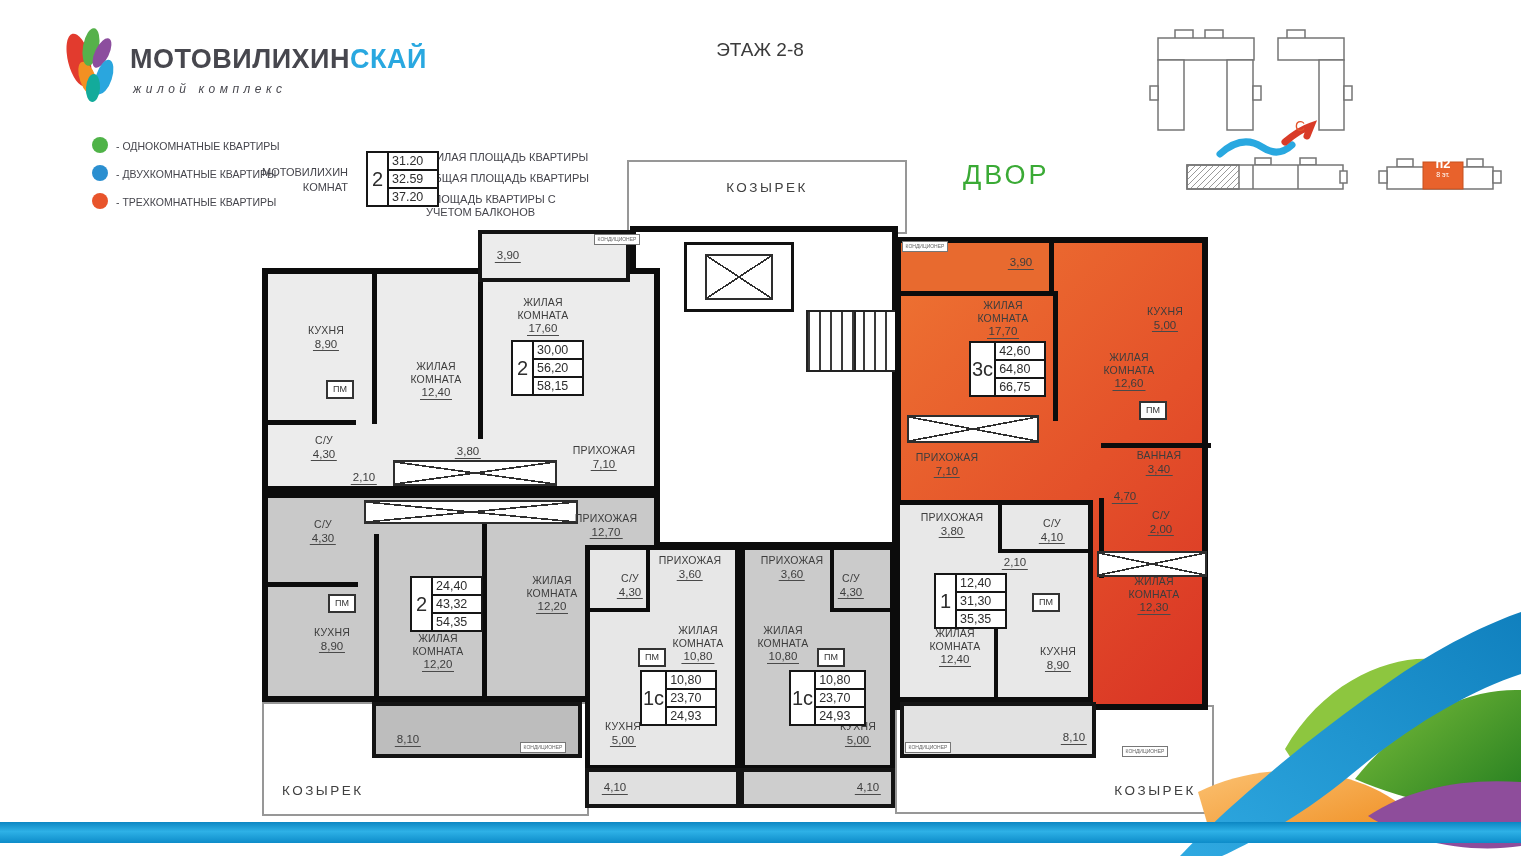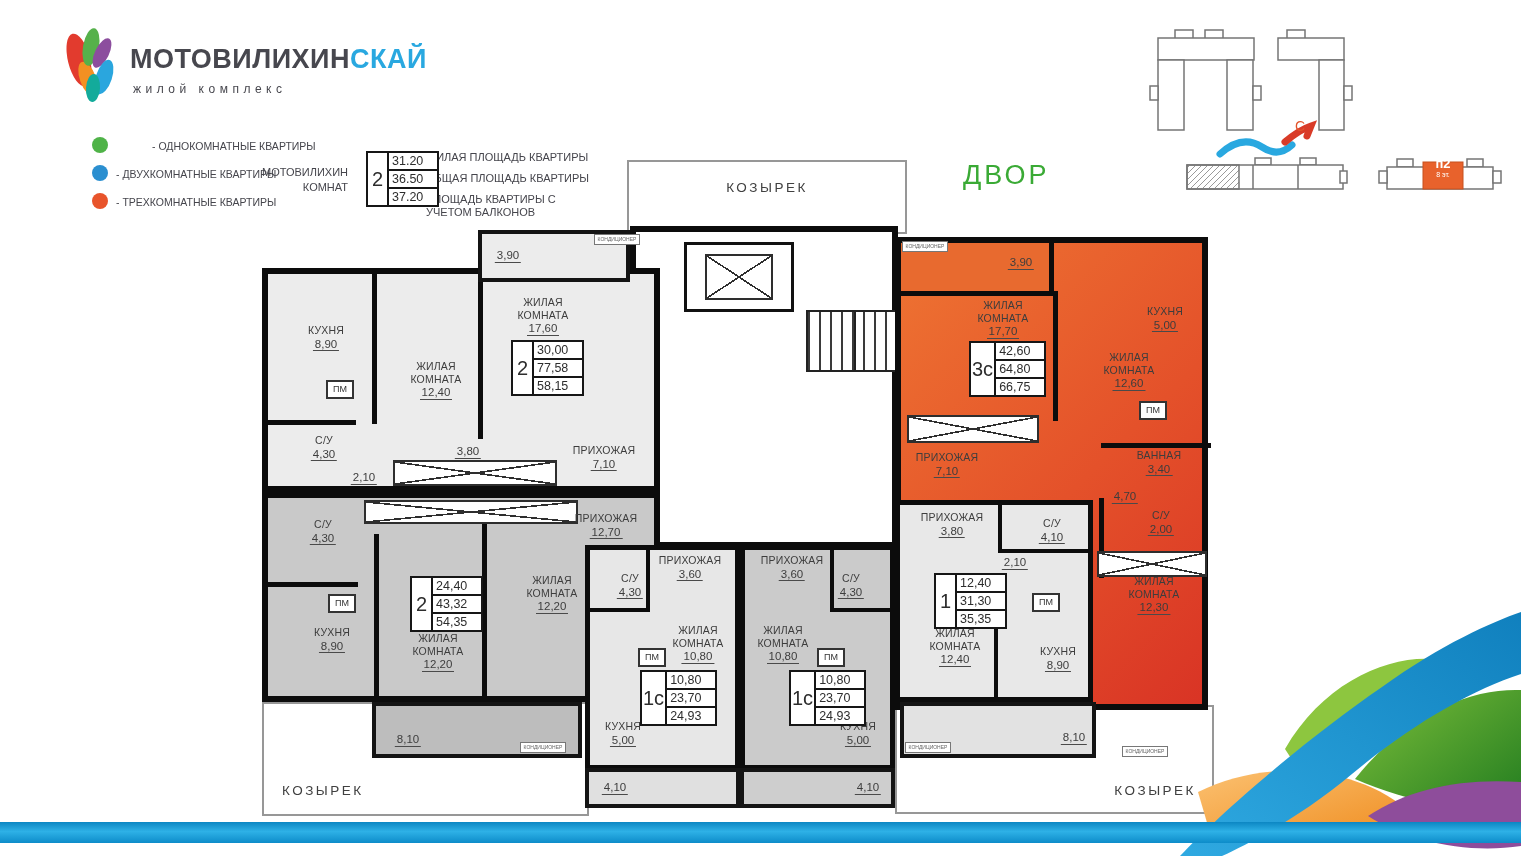--- a/index.html
+++ b/index.html
@@ -3,21 +3,21 @@
 <meta charset="utf-8">
 <style>
   html,body{margin:0;padding:0;}
   body{width:1521px;height:856px;position:relative;overflow:hidden;background:#fff;
        font-family:"Liberation Sans", sans-serif;color:#3f3f46;}
   .abs{position:absolute;}
 
   
   .brand-text{position:absolute;left:130px;top:44px;font-size:27px;font-weight:bold;letter-spacing:.5px;color:#47474e;}
   .brand-text .accent{color:#29a8e0;}
-  .brand-tagline{position:absolute;left:133px;top:82px;font-size:12px;letter-spacing:4.5px;color:#47474e;}
+  .brand-tagline{position:absolute;left:133px;top:82px;font-size:12px;letter-spacing:4.5px;color:#47474e;font-style:italic;}
   .title-block{position:absolute;left:760px;top:30px;transform:translateX(-50%);text-align:center;color:#3b3b3b;white-space:nowrap;}
   .title-block .l1{font-size:22px;font-weight:bold;}
   .title-block .l2,.title-block .l3{font-size:19px;margin-top:9px;}
 
   
   .dot{position:absolute;width:16px;height:16px;border-radius:50%;}
   .dot1{background:#4fb348;} .dot2{background:#2b8fd0;} .dot3{background:#e8542b;}
   .leg-label{position:absolute;font-size:10.5px;color:#45454c;}
   .rooms-count{position:absolute;left:262px;top:165px;width:86px;text-align:right;font-size:11px;line-height:15px;color:#45454c;}
   .area-lines{position:absolute;left:426px;top:147px;width:175px;font-size:11px;line-height:21px;color:#45454c;}
@@ -74,38 +74,39 @@
   <ellipse cx="24" cy="57" rx="8" ry="18" transform="rotate(-20 24 57)" fill="#f39022"></ellipse>
   <ellipse cx="27" cy="25" rx="8" ry="19" transform="rotate(10 27 25)" fill="#56b14b"></ellipse>
   <ellipse cx="38" cy="31" rx="7" ry="16" transform="rotate(26 38 31)" fill="#8c4e9e"></ellipse>
   <ellipse cx="40" cy="55" rx="8" ry="18" transform="rotate(18 40 55)" fill="#2aa6de"></ellipse>
   <ellipse cx="29" cy="66" rx="7" ry="14" transform="rotate(4 29 66)" fill="#13ab9b"></ellipse>
 </svg>
 <div class="brand-text"><span>МОТОВИЛИХИН</span><span class="accent">СКАЙ</span></div>
 <div class="brand-tagline">жилой комплекс</div>
 
 <div class="title-block">
+  <div class="l3">ЭТАЖ 2-8</div>
 </div>
 
 <span class="dot dot1" style="left:92px;top:137px;"></span>
 <span class="dot dot2" style="left:92px;top:165px;"></span>
 <span class="dot dot3" style="left:92px;top:193px;"></span>
-<div class="leg-label" style="left:116px;top:140px;margin-left:36px;">- ОДНОКОМНАТНЫЕ КВАРТИРЫ</div>
+<div class="leg-label" style="left:116px;top:140px;">- ОДНОКОМНАТНЫЕ КВАРТИРЫ</div>
 <div class="leg-label" style="left:116px;top:168px;">- ДВУХКОМНАТНЫЕ КВАРТИРЫ</div>
 <div class="leg-label" style="left:116px;top:196px;">- ТРЕХКОМНАТНЫЕ КВАРТИРЫ</div>
 
 <div class="rooms-count">
   <div>МОТОВИЛИХИН</div>
   <div>КОМНАТ</div>
 </div>
 <div class="ibox" style="left:366px;top:151px;">
   <div class="d">2</div>
   <div class="vals">
     <span>31.20</span>
-    <span>36.50</span>
+    <span>32.59</span>
     <span>37.20</span>
   </div>
 </div>
 <div class="area-lines">
   <div>ЖИЛАЯ ПЛОЩАДЬ КВАРТИРЫ</div>
   <div>ОБЩАЯ ПЛОЩАДЬ КВАРТИРЫ</div>
   <div class="wrap2">ПЛОЩАДЬ КВАРТИРЫ С УЧЕТОМ БАЛКОНОВ</div>
 </div>
 
 <svg class="abs" style="left:1135px;top:16px;" width="386" height="196" viewBox="0 0 386 196">
@@ -197,21 +198,21 @@
     <span class="ar">3,80</span>
   </div>
   <div class="rlabel" style="left:336px;top:170px;">
     <span class="nm">ПРИХОЖАЯ</span>
     <span class="ar">7,10</span>
   </div>
   <div class="ibox" style="left:243px;top:66px;">
     <div class="d">2</div>
     <div class="vals">
       <span>30,00</span>
-      <span>77,58</span>
+      <span>56,20</span>
       <span>58,15</span>
     </div>
   </div>
 </div>
 
 <div class="balc" style="left:478px;top:230px;width:152px;height:52px;background:#ececec;">
   <div class="rlabel" style="left:26px;top:14px;">
     <span class="ar">3,90</span>
   </div>
 </div>

